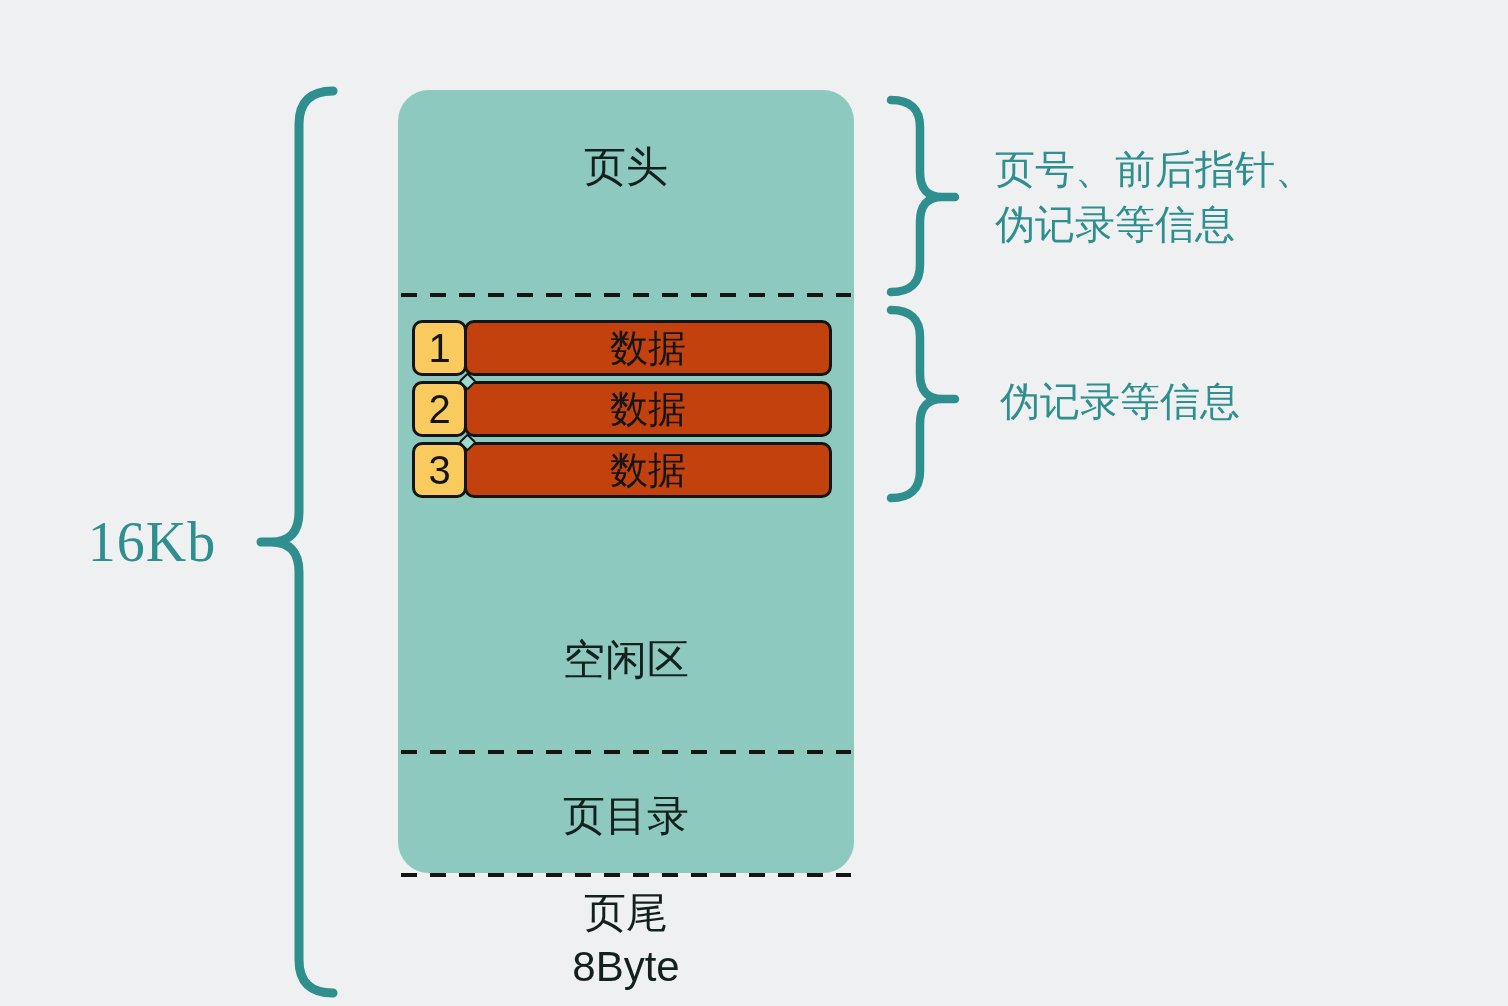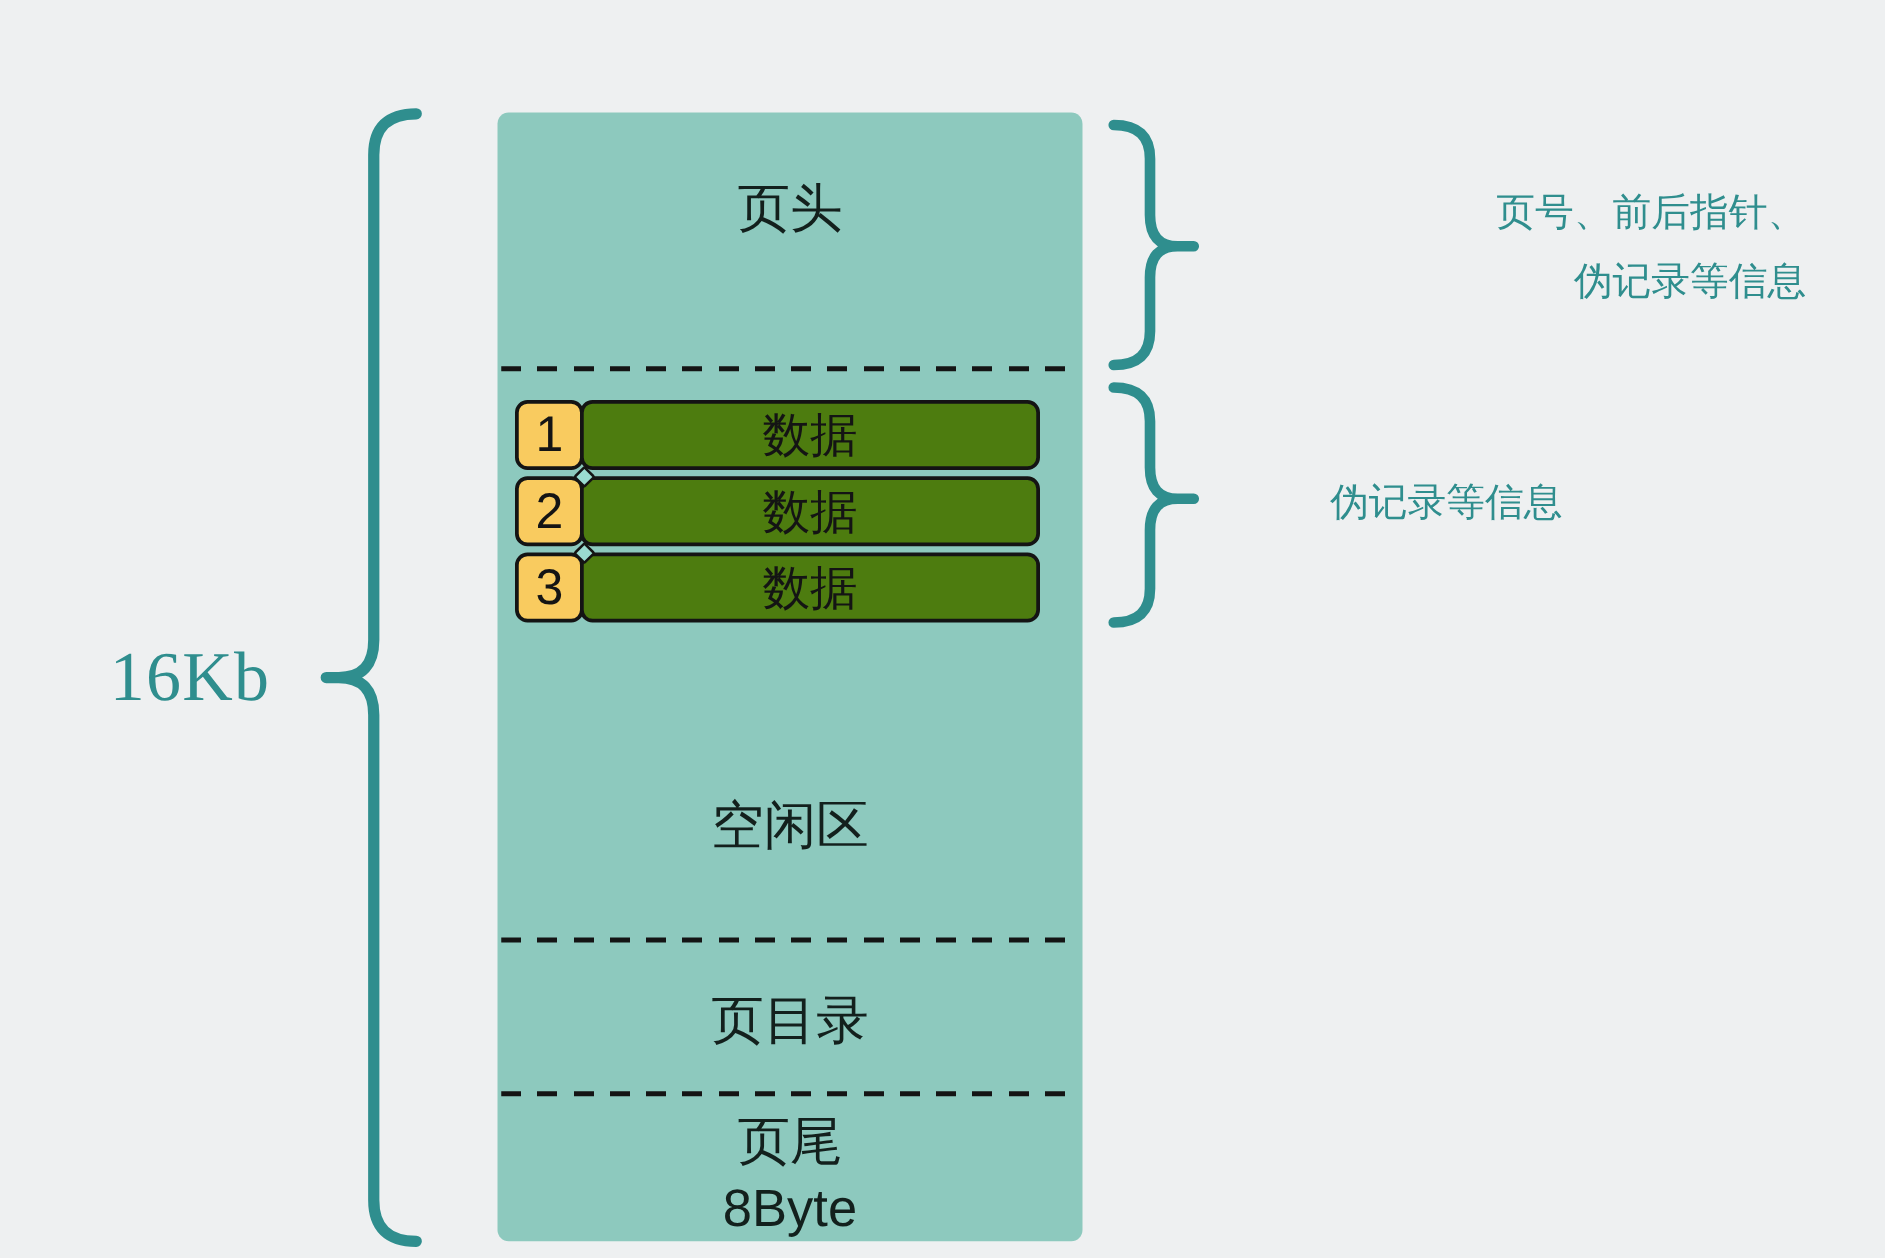--- a/index.html
+++ b/index.html
@@ -27,24 +27,23 @@
     text-align:center;
     font-size:56px;
     font-weight:500;
     color:#2f8e8e;
     letter-spacing:1px;
     font-family:Liberation Serif, serif;
   }
   .panel{
     position:absolute;
     left:398px;top:90px;
-    width:456px;height:903px;
+    width:456px;height:783px;
     background:#8dc9be;
-    border-radius:9px;
-    padding-left:12px;
+    border-radius:31px;
   }
   .panel-text{
     position:absolute;
     left:0;width:100%;
     text-align:center;
     color:#13201d;
     font-size:42px;
     font-weight:500;
     line-height:54px;
   }
@@ -80,21 +79,21 @@
     border:3px solid #141414;
     border-radius:10px;
     display:flex;align-items:center;justify-content:center;
     font-size:40px;
     font-weight:500;
     color:#141414;
   }
   .cell{
     flex:1;
     margin-left:-3px;
-    background:#4d7c0f;
+    background:#c2410c;
     border:3px solid #141414;
     border-radius:10px;
     display:flex;align-items:center;justify-content:center;
     font-size:38px;
     font-weight:500;
     color:#141414;
   }
   .node{
     position:absolute;
     left:63px;
@@ -102,24 +101,24 @@
     background:#9adbd0;
     border:2px solid #141414;
     transform:rotate(45deg);
     border-radius:2px;
   }
   .node-1{top:285px;}
   .node-2{top:346px;}
   .note{
     position:absolute;
     color:#2f8e8e;
-    font-size:31px;
+    font-size:40px;
     font-weight:500;
     line-height:55px;
-    text-align:right;
+    text-align:left;
   }
   .note-header{left:995px;top:142px;width:450px;}
   .note-rows{left:1000px;top:374px;width:250px;}
   .watermark{
     position:absolute;
     right:28px;top:906px;
     font-size:48px;
     font-weight:700;
     color:#f6f7f8;
     text-shadow:3px 3px 2px #c6c9ca, -1px -1px 1px #ffffff;

